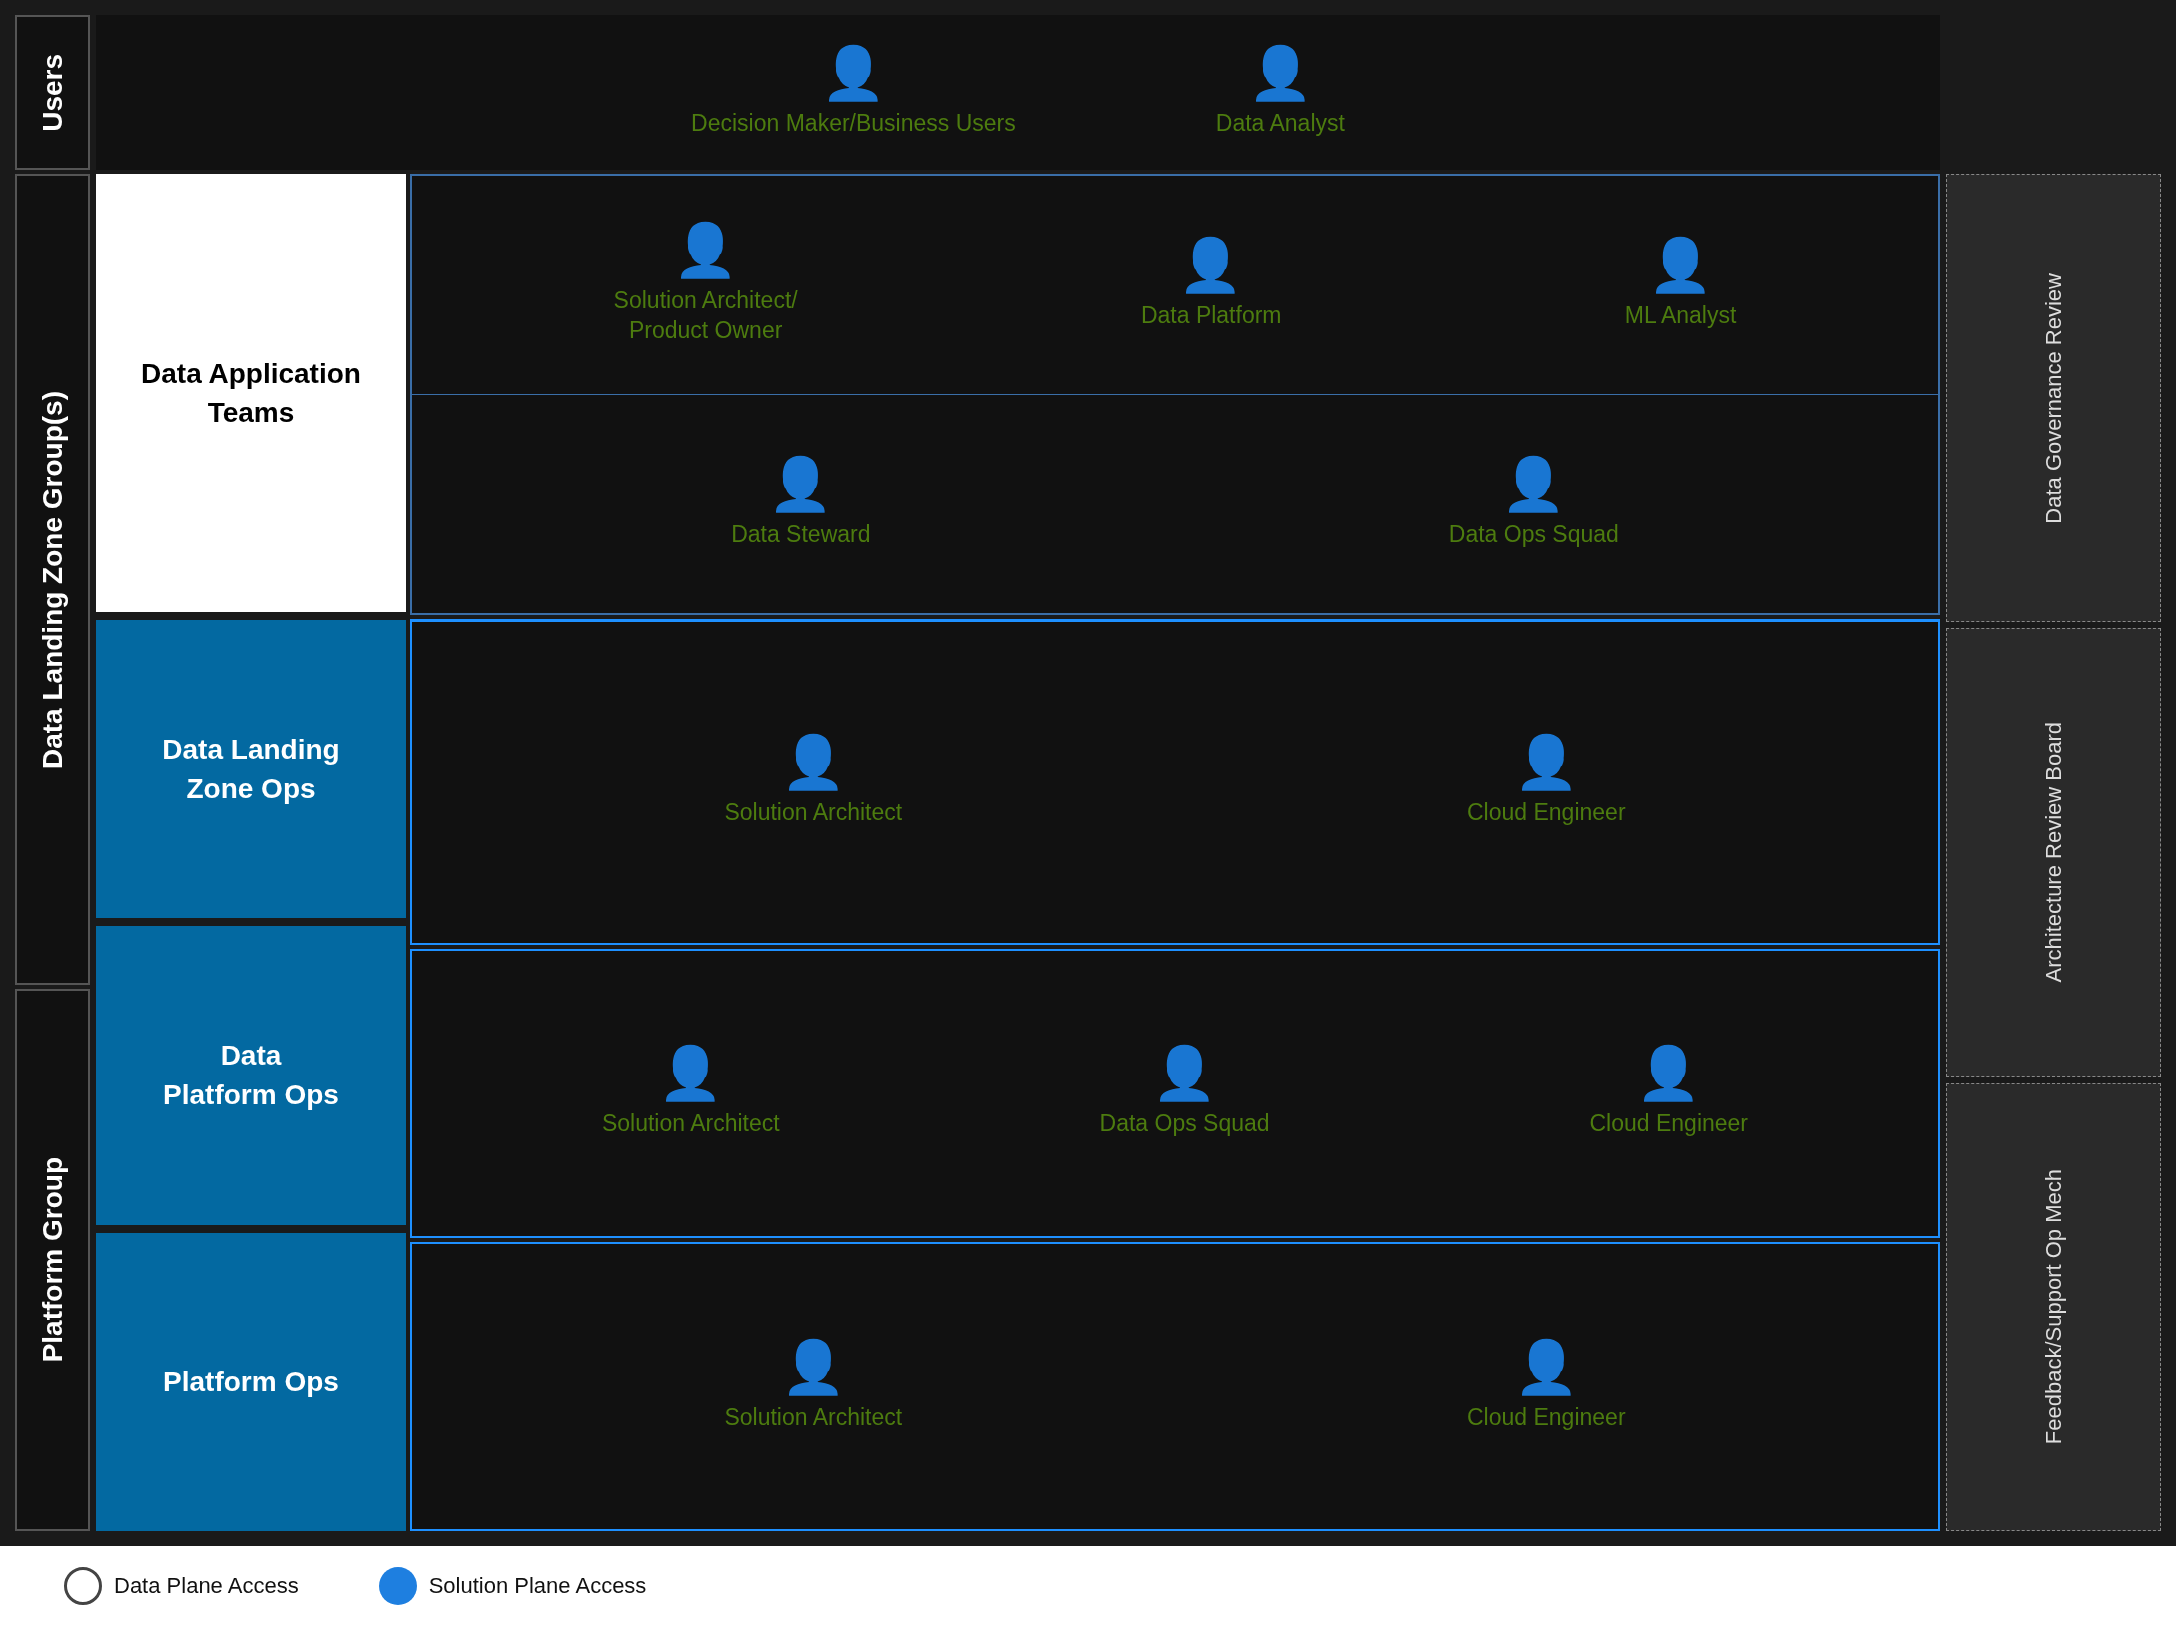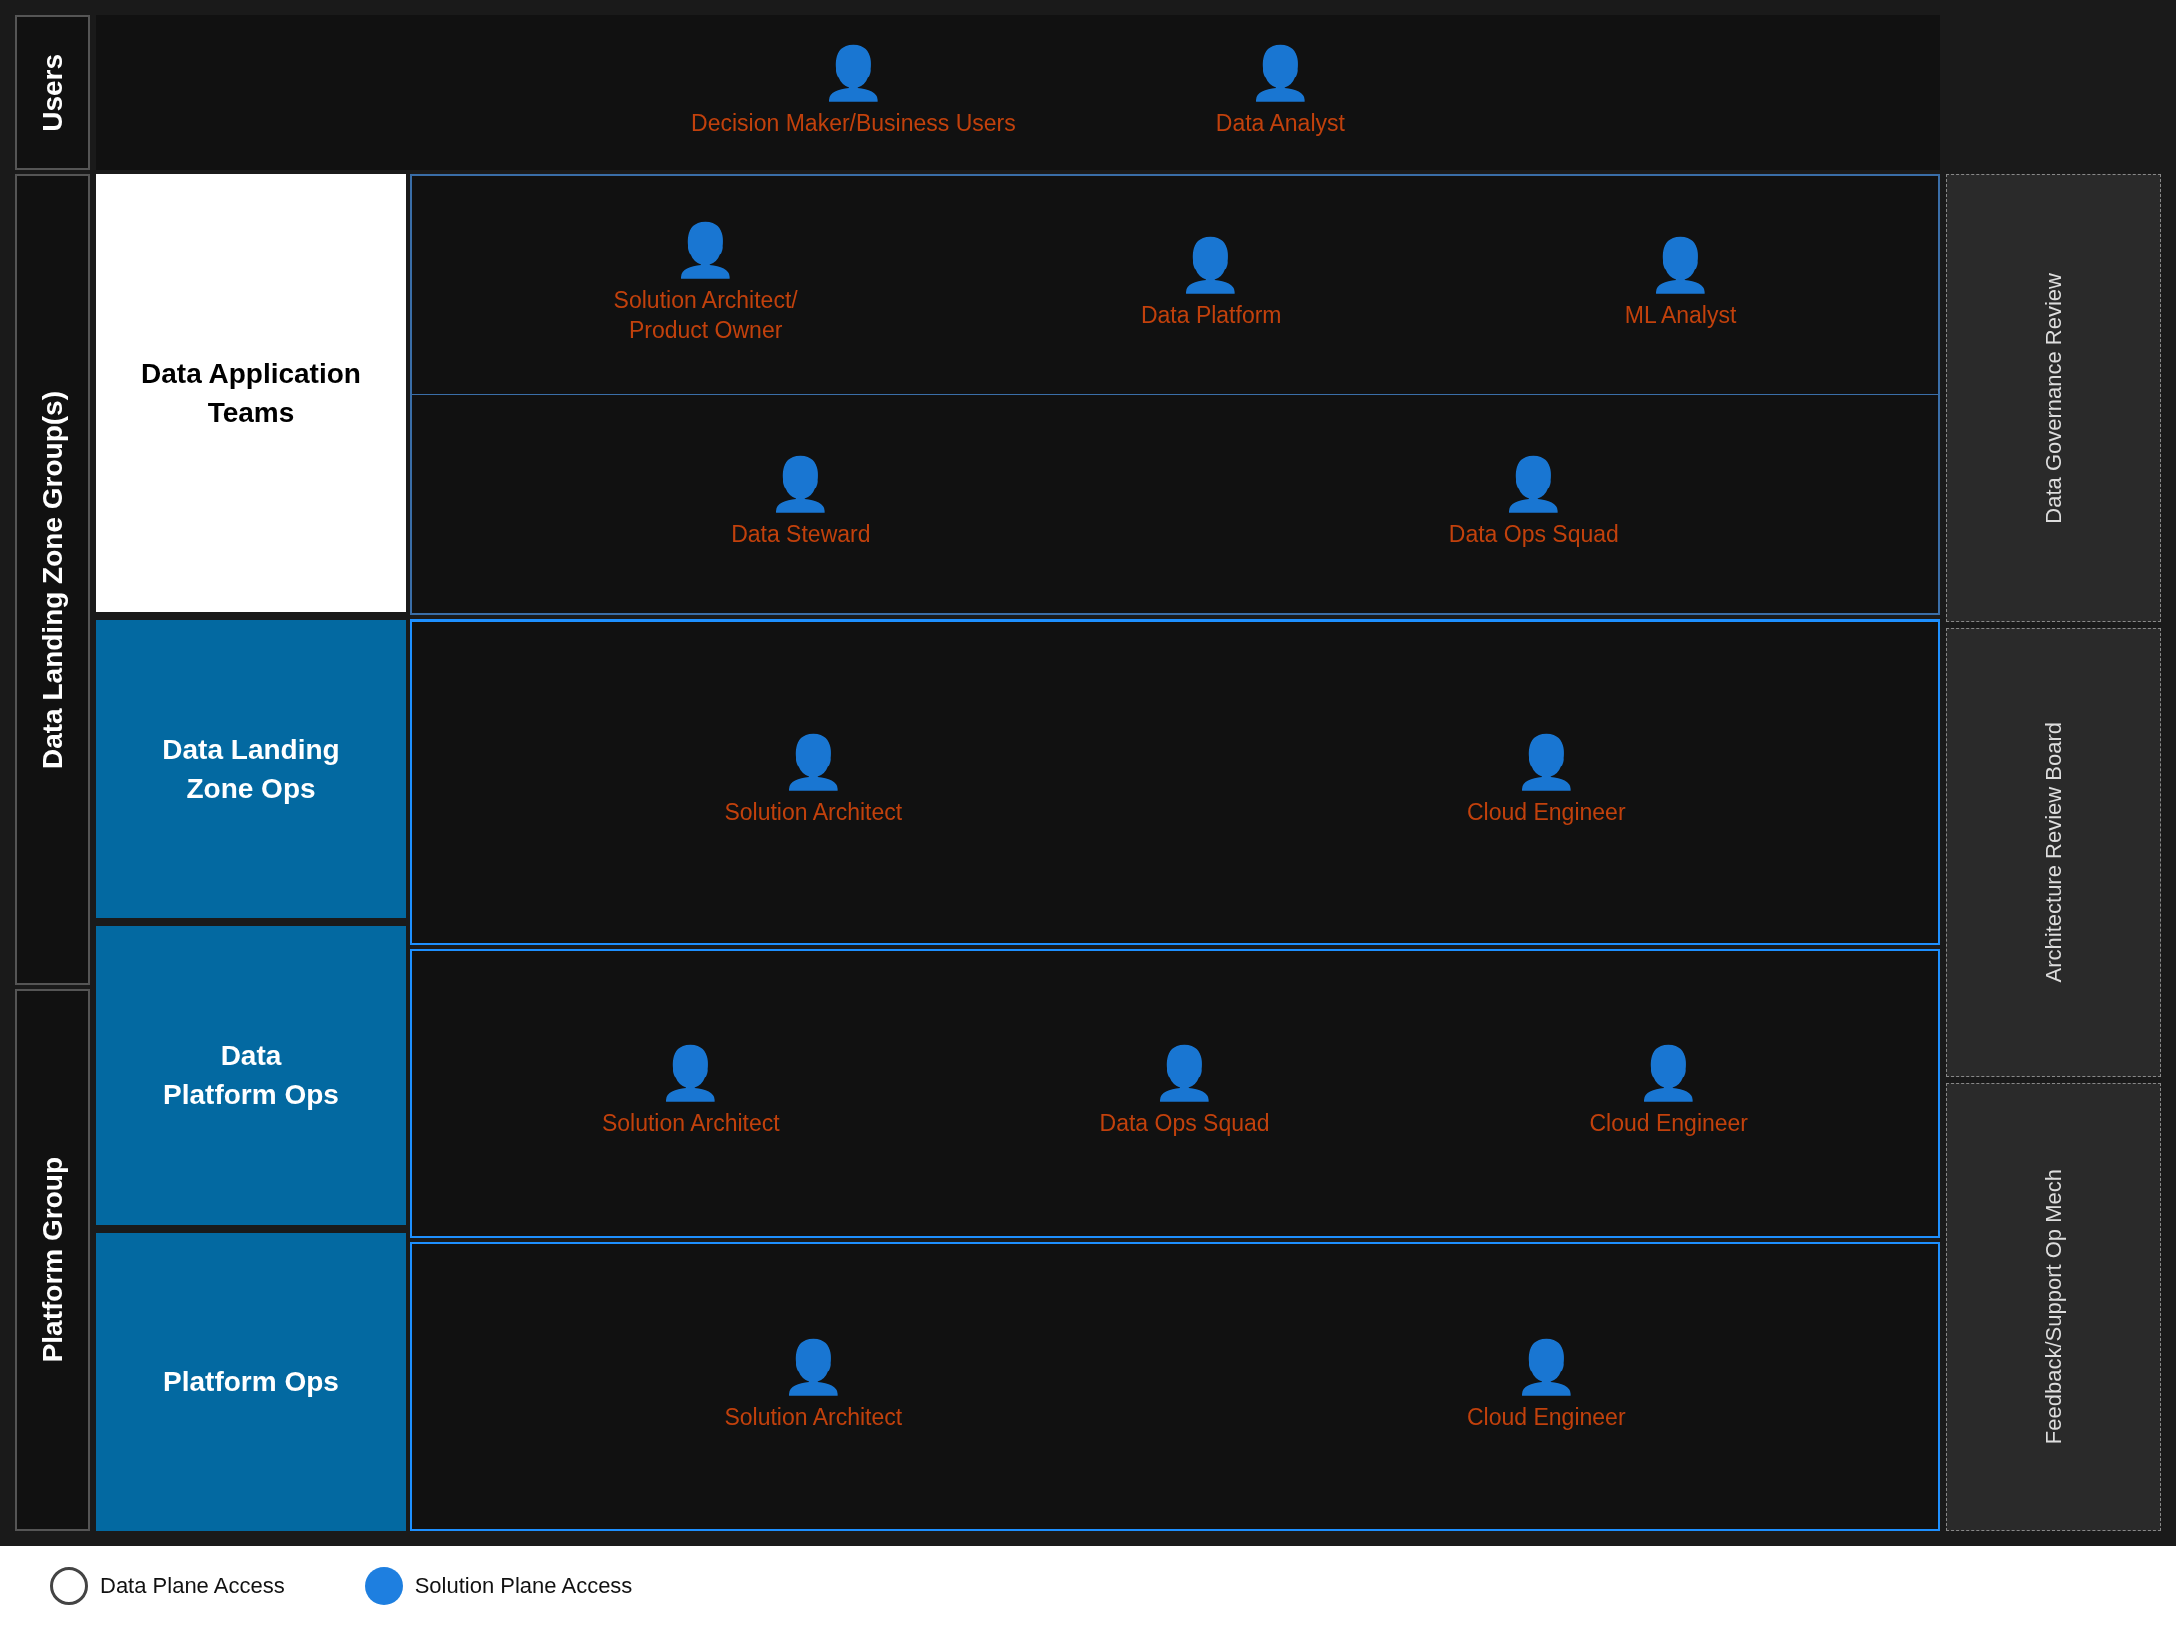--- a/index.html
+++ b/index.html
@@ -201,21 +201,21 @@
 
     .p-icon {
       font-size: 52px;
       line-height: 1;
     }
 
     .p-label {
       font-size: 23px;
       text-align: center;
       line-height: 1.3;
-      color: #c2410c;
+      color: #4d7c0f;
     }
 
     .p-icon-blue { color: #1e90ff; }
     .p-icon-white { color: #fff; }
 
     
     .right-col {
       width: 215px;
       display: flex;
       flex-direction: column;
@@ -240,21 +240,21 @@
       text-align: center;
       font-weight: 500;
     }
 
     
     .legend-bar {
       height: 80px;
       background: #fff;
       display: flex;
       align-items: center;
-      padding: 0 50px;
+      padding: 0 64px;
       gap: 80px;
     }
 
     .leg-item {
       display: flex;
       align-items: center;
       gap: 12px;
       font-size: 22px;
       color: #111;
     }

